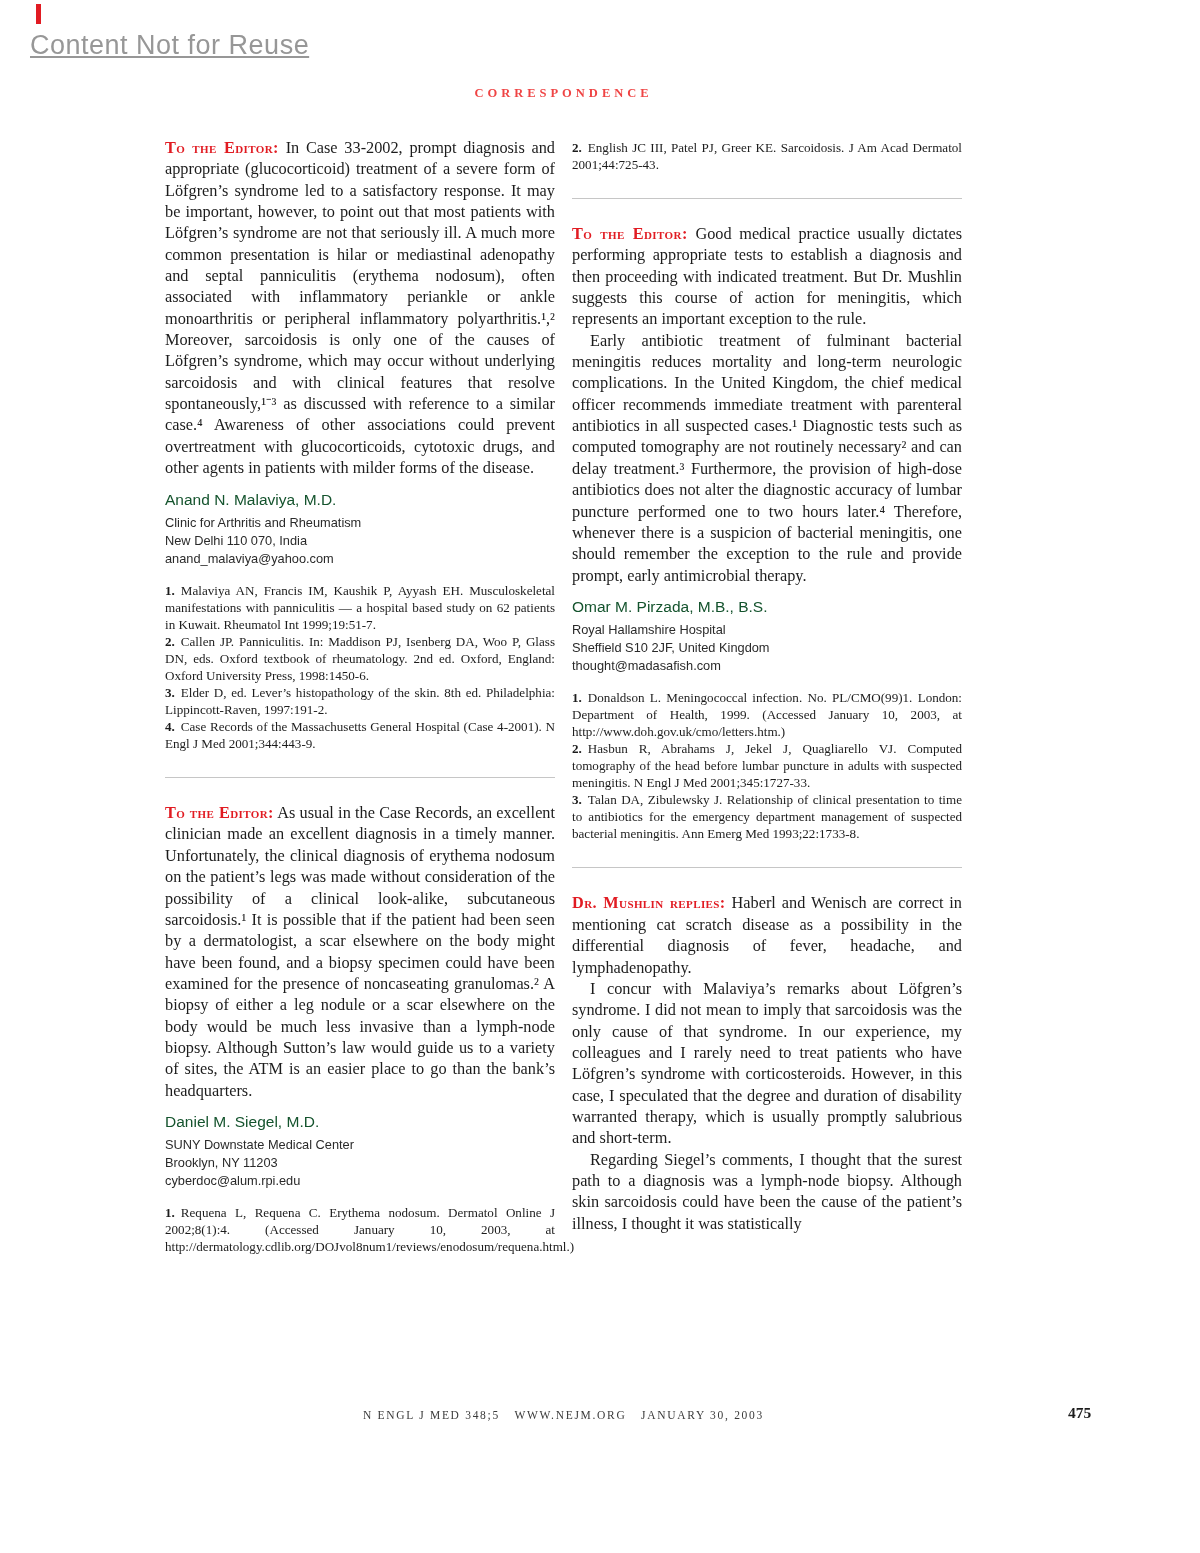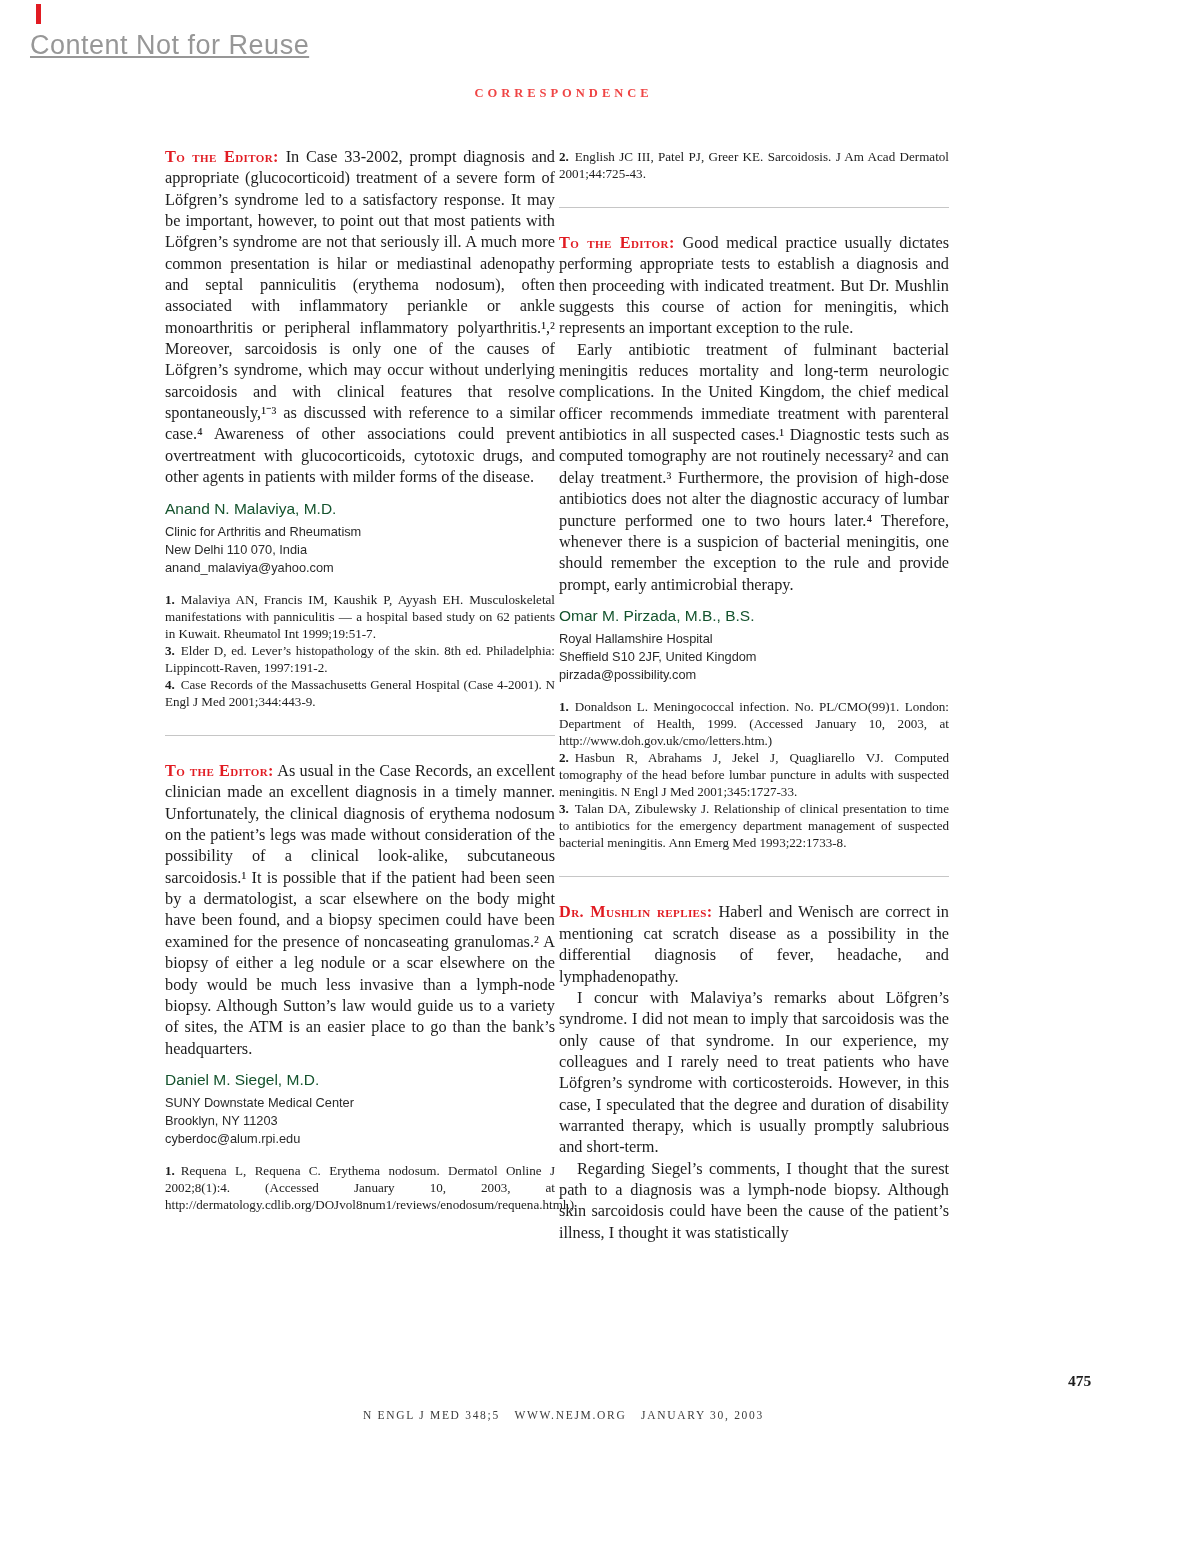--- a/index.html
+++ b/index.html
@@ -34,22 +34,21 @@
     font-size: 12.5px;
     font-weight: bold;
     letter-spacing: 4px;
     color: #ef4444;
   }
   .content {
     position: absolute;
     left: 165px; top: 137px;
     width: 797px;
     display: flex;
-    gap: 4px;
-    margin-top: 9px;
+    gap: 17px;
   }
   .col { width: 390px; flex: none; }
   p { margin: 0; }
   p.body-text {
     font-size: 16.3px;
     line-height: 1.31;
     text-align: justify;
   }
   p.body-text + p.body-text { text-indent: 18px; }
   .letter-label {
@@ -89,21 +88,21 @@
     top: 1409px; left: 165px; width: 797px;
     text-align: center;
     font-size: 11.5px;
     letter-spacing: 1.7px;
     color: #3a3a3a;
     white-space: nowrap;
   }
   .page-footer .seg { margin: 0 5px; }
   .page-number {
     position: absolute;
-    top: 1372px; left: 1068px;
+    top: 1404px; left: 1068px;
     font-size: 15.5px;
     font-weight: bold;
     color: #1c1c1c;
   }
 </style>
 </head>
 <body>
 
 <div class="corner-bar"></div>
 <div class="watermark">Content Not for Reuse</div>
@@ -117,20 +116,21 @@
     <section>
       <p class="body-text"><span class="letter-label">To the Editor:</span> <span>In Case 33-2002, prompt diagnosis and appropriate (glucocorticoid) treatment of a severe form of Löfgren’s syndrome led to a satisfactory response. It may be important, however, to point out that most patients with Löfgren’s syndrome are not that seriously ill. A much more common presentation is hilar or mediastinal adenopathy and septal panniculitis (erythema nodosum), often associated with inflammatory periankle or ankle monoarthritis or peripheral inflammatory polyarthritis.¹,² Moreover, sarcoidosis is only one of the causes of Löfgren’s syndrome, which may occur without underlying sarcoidosis and with clinical features that resolve spontaneously,¹⁻³ as discussed with reference to a similar case.⁴ Awareness of other associations could prevent overtreatment with glucocorticoids, cytotoxic drugs, and other agents in patients with milder forms of the disease.</span></p>
       <p class="signature">Anand N. Malaviya, M.D.</p>
       <div class="address">
         <div>Clinic for Arthritis and Rheumatism</div>
         <div>New Delhi 110 070, India</div>
         <div>anand_malaviya@yahoo.com</div>
       </div>
       <div class="refs">
         <p><span class="num">1.</span><span>Malaviya AN, Francis IM, Kaushik P, Ayyash EH. Musculoskeletal manifestations with panniculitis — a hospital based study on 62 patients in Kuwait. Rheumatol Int 1999;19:51-7.</span></p>
+        <p><span class="num">2.</span><span>Callen JP. Panniculitis. In: Maddison PJ, Isenberg DA, Woo P, Glass DN, eds. Oxford textbook of rheumatology. 2nd ed. Oxford, England: Oxford University Press, 1998:1450-6.</span></p>
         <p><span class="num">3.</span><span>Elder D, ed. Lever’s histopathology of the skin. 8th ed. Philadelphia: Lippincott-Raven, 1997:191-2.</span></p>
         <p><span class="num">4.</span><span>Case Records of the Massachusetts General Hospital (Case 4-2001). N Engl J Med 2001;344:443-9.</span></p>
       </div>
     </section>
 
     <hr class="rule">
 
     <section>
       <p class="body-text"><span class="letter-label">To the Editor:</span> <span>As usual in the Case Records, an excellent clinician made an excellent diagnosis in a timely manner. Unfortunately, the clinical diagnosis of erythema nodosum on the patient’s legs was made without consideration of the possibility of a clinical look-alike, subcutaneous sarcoidosis.¹ It is possible that if the patient had been seen by a dermatologist, a scar elsewhere on the body might have been found, and a biopsy specimen could have been examined for the presence of noncaseating granulomas.² A biopsy of either a leg nodule or a scar elsewhere on the body would be much less invasive than a lymph-node biopsy. Although Sutton’s law would guide us to a variety of sites, the ATM is an easier place to go than the bank’s headquarters.</span></p>
       <p class="signature">Daniel M. Siegel, M.D.</p>
@@ -154,21 +154,21 @@
 
     <hr class="rule">
 
     <section>
       <p class="body-text"><span class="letter-label">To the Editor:</span> <span>Good medical practice usually dictates performing appropriate tests to establish a diagnosis and then proceeding with indicated treatment. But Dr. Mushlin suggests this course of action for meningitis, which represents an important exception to the rule.</span></p>
       <p class="body-text">Early antibiotic treatment of fulminant bacterial meningitis reduces mortality and long-term neurologic complications. In the United Kingdom, the chief medical officer recommends immediate treatment with parenteral antibiotics in all suspected cases.¹ Diagnostic tests such as computed tomography are not routinely necessary² and can delay treatment.³ Furthermore, the provision of high-dose antibiotics does not alter the diagnostic accuracy of lumbar puncture performed one to two hours later.⁴ Therefore, whenever there is a suspicion of bacterial meningitis, one should remember the exception to the rule and provide prompt, early antimicrobial therapy.</p>
       <p class="signature">Omar M. Pirzada, M.B., B.S.</p>
       <div class="address">
         <div>Royal Hallamshire Hospital</div>
         <div>Sheffield S10 2JF, United Kingdom</div>
-        <div>pirzada@possibility.com</div>
+        <div>thought@madasafish.com</div>
       </div>
       <div class="refs">
         <p><span class="num">1.</span><span>Donaldson L. Meningococcal infection. No. PL/CMO(99)1. London: Department of Health, 1999. (Accessed January 10, 2003, at http://www.doh.gov.uk/cmo/letters.htm.)</span></p>
         <p><span class="num">2.</span><span>Hasbun R, Abrahams J, Jekel J, Quagliarello VJ. Computed tomography of the head before lumbar puncture in adults with suspected meningitis. N Engl J Med 2001;345:1727-33.</span></p>
         <p><span class="num">3.</span><span>Talan DA, Zibulewsky J. Relationship of clinical presentation to time to antibiotics for the emergency department management of suspected bacterial meningitis. Ann Emerg Med 1993;22:1733-8.</span></p>
       </div>
     </section>
 
     <hr class="rule">
 

